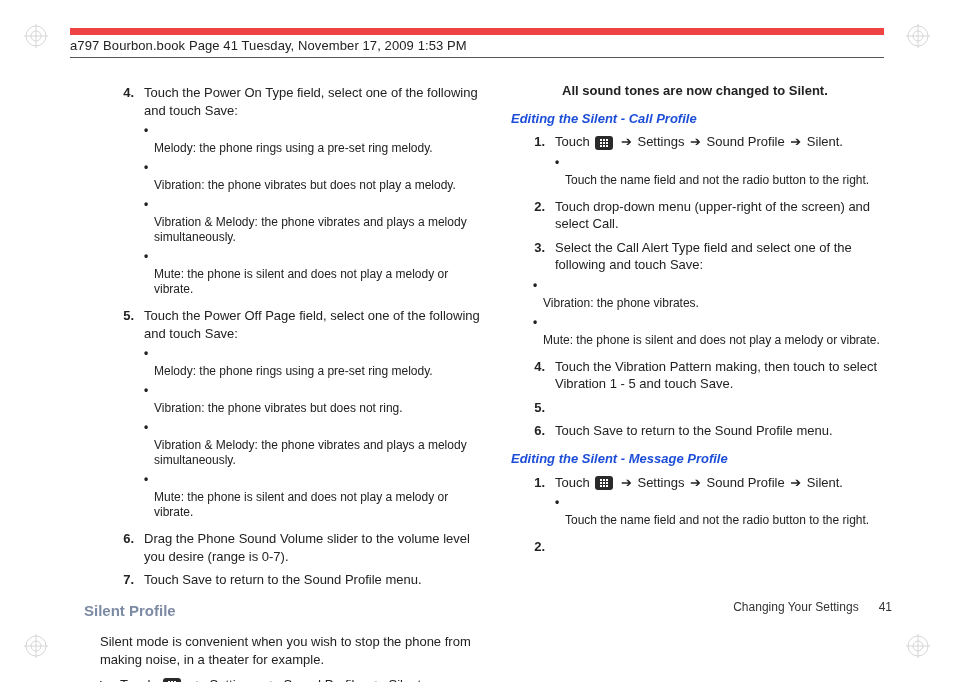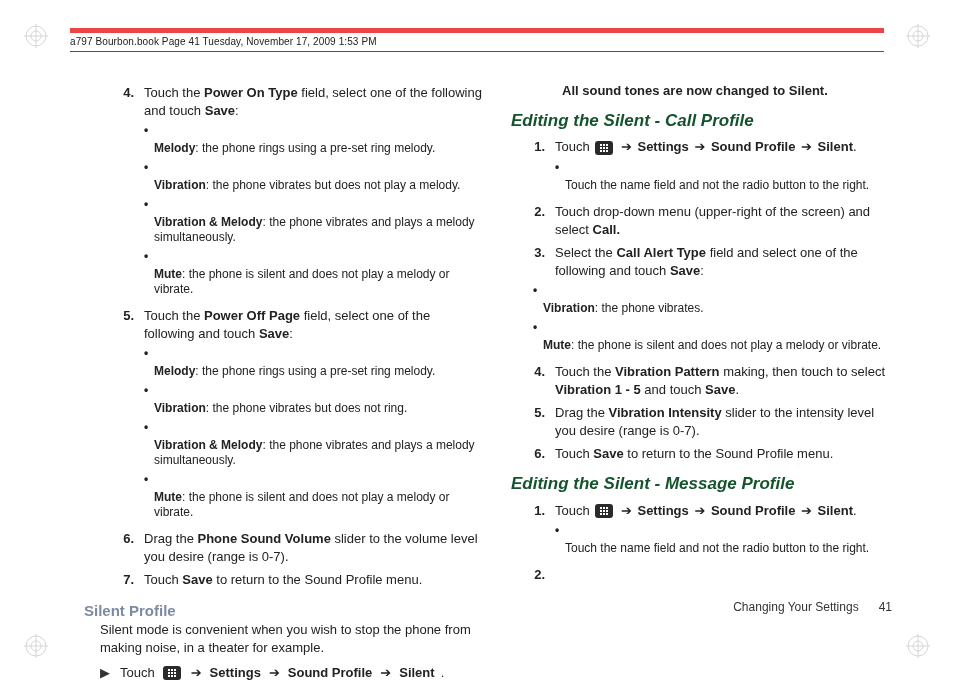--- a/index.html
+++ b/index.html
@@ -25,23 +25,23 @@
   .tl { top: 24px; left: 24px; }
   .tr { top: 24px; right: 24px; }
   .bl { bottom: 24px; left: 24px; }
   .br { bottom: 24px; right: 24px; }
   
   .header-meta {
     position: absolute;
     top: 28px;
     left: 70px;
     right: 70px;
-    font-size: 10px;
+    font-size: 13px;
     color: #222;
-    border-top: 5px solid #ef4444;
+    border-top: 7px solid #ef4444;
     border-bottom: 1px solid #555;
     padding: 2px 0;
     letter-spacing: 0.1px;
   }
   
   .page {
     position: absolute;
     top: 82px;
     left: 100px;
     right: 60px;
@@ -76,40 +76,40 @@
     margin: 2px 0 4px 0;
     line-height: 1.25;
   }
   .bullet .dot {
     width: 10px;
     flex: none;
     text-align: left;
     font-weight: bold;
   }
   .bullet .btxt { flex: 1; margin-top: 18px; }
-  .b { font-weight: bold; }
+  .b { font-weight: normal; }
   .norm { font-weight: normal; }
   
   .bullets.indent .bullet { padding-left: 0; }
   
   .section-h {
     color: #7c8aa3;
     font-weight: bold;
     font-size: 15px;
-    margin: 12px 0 0 -16px;
+    margin: 12px 0 12px -16px;
   }
   .section-desc {
     margin: 0 0 8px 0;
   }
   
   .sub-h {
-    color: #14532d;
+    color: #1d4ed8;
     font-weight: bold;
     font-style: italic;
-    font-size: 17px;
+    font-size: 13px;
     margin: 10px 0 6px 0;
   }
   
   .arrow-line {
     display: flex;
     align-items: center;
     gap: 6px;
     margin: 2px 0 4px 0;
   }
   .arrow-marker {
@@ -337,23 +337,20 @@
 
     <div class="step">
       <div class="step-num">4.</div>
       <div class="step-body">
         <span>Touch the </span><span class="b">Vibration Pattern</span><span> making, then touch to select </span><span class="b">Vibration 1 - 5</span><span> and touch </span><span class="b">Save</span><span>.</span>
       </div>
     </div>
 
     <div class="step">
       <div class="step-num">5.</div>
-      <div class="step-body">
-        <span>Drag the </span><span class="b">Vibration Intensity</span><span> slider to the intensity level you desire (range is 0-7).</span>
-      </div>
     </div>
 
     <div class="step">
       <div class="step-num">6.</div>
       <div class="step-body">
         <span>Touch </span><span class="b">Save</span><span> to return to the Sound Profile menu.</span>
       </div>
     </div>
 
     <div class="sub-h">Editing the Silent - Message Profile</div>

